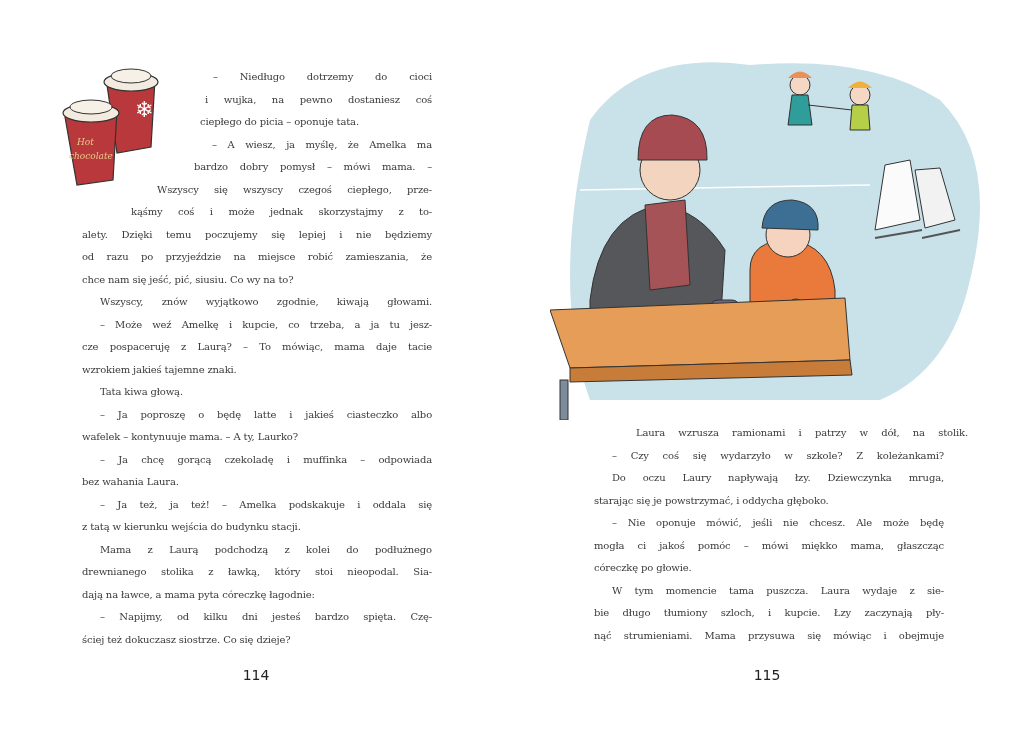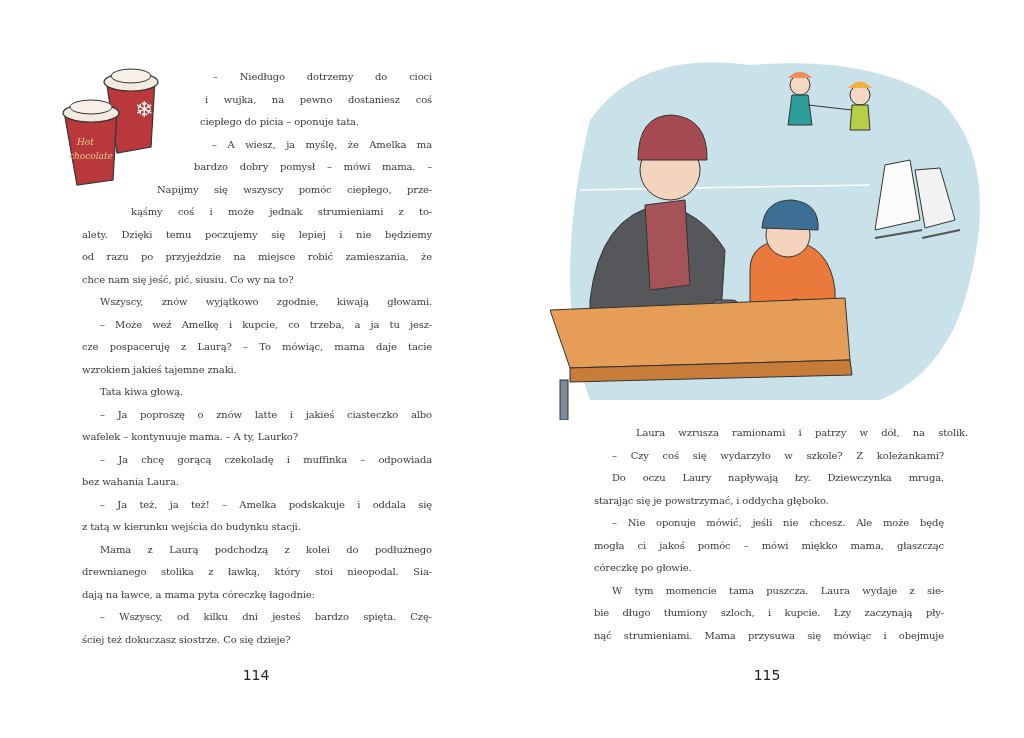--- a/index.html
+++ b/index.html
@@ -32,40 +32,40 @@
       <text x="22" y="90" fill="#e8c98a" font-size="9" font-family="DejaVu Serif, serif" font-style="italic">Hot</text>
       <text x="14" y="104" fill="#e8c98a" font-size="9" font-family="DejaVu Serif, serif" font-style="italic">chocolate</text>
     </g>
   </svg>
   <div id="left-text">
       <span class="text-block line" style="left: 213px; top: 66px; width: 219px;">– Niedługo dotrzemy do cioci</span>
       <span class="text-block line" style="left: 205px; top: 88.5px; width: 227px;">i wujka, na pewno dostaniesz coś</span>
       <span class="text-block line last" style="left: 200px; top: 111px; width: 200px;">ciepłego do picia – oponuje tata.</span>
       <span class="text-block line" style="left: 212px; top: 133.5px; width: 220px;">– A wiesz, ja myślę, że Amelka ma</span>
       <span class="text-block line" style="left: 194px; top: 156px; width: 238px;">bardzo dobry pomysł – mówi mama. –</span>
-      <span class="text-block line" style="left: 157px; top: 178.5px; width: 275px;">Napijmy się wszyscy pomóc ciepłego, prze-</span>
-      <span class="text-block line" style="left: 131px; top: 201px; width: 301px;">kąśmy coś i może jednak strumieniami z to-</span>
+      <span class="text-block line" style="left: 157px; top: 178.5px; width: 275px;">Wszyscy się wszyscy czegoś ciepłego, prze-</span>
+      <span class="text-block line" style="left: 131px; top: 201px; width: 301px;">kąśmy coś i może jednak skorzystajmy z to-</span>
       <span class="text-block line" style="left: 82px; top: 223.5px; width: 350px;">alety. Dzięki temu poczujemy się lepiej i nie będziemy</span>
       <span class="text-block line" style="left: 82px; top: 246px; width: 350px;">od razu po przyjeździe na miejsce robić zamieszania, że</span>
       <span class="text-block line last" style="left: 82px; top: 268.5px; width: 270px;">chce nam się jeść, pić, siusiu. Co wy na to?</span>
       <span class="text-block line" style="left: 100px; top: 291px; width: 332px;">Wszyscy, znów wyjątkowo zgodnie, kiwają głowami.</span>
       <span class="text-block line" style="left: 100px; top: 313.5px; width: 332px;">– Może weź Amelkę i kupcie, co trzeba, a ja tu jesz-</span>
       <span class="text-block line" style="left: 82px; top: 336px; width: 350px;">cze pospaceruję z Laurą? – To mówiąc, mama daje tacie</span>
       <span class="text-block line last" style="left: 82px; top: 358.5px; width: 200px;">wzrokiem jakieś tajemne znaki.</span>
       <span class="text-block line last" style="left: 100px; top: 381px; width: 120px;">Tata kiwa głową.</span>
-      <span class="text-block line" style="left: 100px; top: 403.5px; width: 332px;">– Ja poproszę o znów latte i jakieś ciasteczko albo</span>
+      <span class="text-block line" style="left: 100px; top: 403.5px; width: 332px;">– Ja poproszę o będę latte i jakieś ciasteczko albo</span>
       <span class="text-block line last" style="left: 82px; top: 426px; width: 280px;">wafelek – kontynuuje mama. – A ty, Laurko?</span>
       <span class="text-block line" style="left: 100px; top: 448.5px; width: 332px;">– Ja chcę gorącą czekoladę i muffinka – odpowiada</span>
       <span class="text-block line last" style="left: 82px; top: 471px; width: 130px;">bez wahania Laura.</span>
       <span class="text-block line" style="left: 100px; top: 493.5px; width: 332px;">– Ja też, ja też! – Amelka podskakuje i oddala się</span>
       <span class="text-block line last" style="left: 82px; top: 516px; width: 280px;">z tatą w kierunku wejścia do budynku stacji.</span>
       <span class="text-block line" style="left: 100px; top: 538.5px; width: 332px;">Mama z Laurą podchodzą z kolei do podłużnego</span>
       <span class="text-block line" style="left: 82px; top: 561px; width: 350px;">drewnianego stolika z ławką, który stoi nieopodal. Sia-</span>
       <span class="text-block line last" style="left: 82px; top: 583.5px; width: 300px;">dają na ławce, a mama pyta córeczkę łagodnie:</span>
-      <span class="text-block line" style="left: 100px; top: 606px; width: 332px;">– Wszyscy, od kilku dni jesteś bardzo spięta. Czę-</span>
+      <span class="text-block line" style="left: 100px; top: 606px; width: 332px;">– Napijmy, od kilku dni jesteś bardzo spięta. Czę-</span>
       <span class="text-block line last" style="left: 82px; top: 628.5px; width: 280px;">ściej też dokuczasz siostrze. Co się dzieje?</span>
     </div>
   <div class="page-number" style="left:226px;">114</div>
 </div>
 
 <div class="page page-right">
   <svg class="illus" viewBox="0 0 440 380">
     <path d="M40 80 Q90 10 200 25 Q320 15 390 60 Q450 120 420 240 Q400 330 330 360 L40 360 Q0 250 40 80 Z" fill="#c9e2ea"></path>
     <line x1="30" y1="150" x2="320" y2="145" stroke="#fff" stroke-width="1.5"></line>
     <g>

